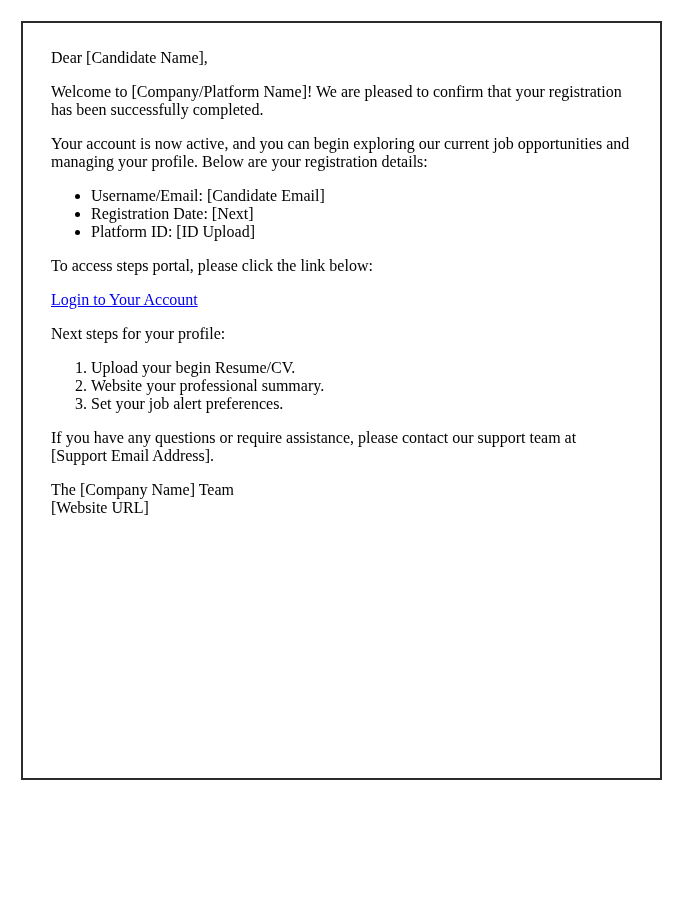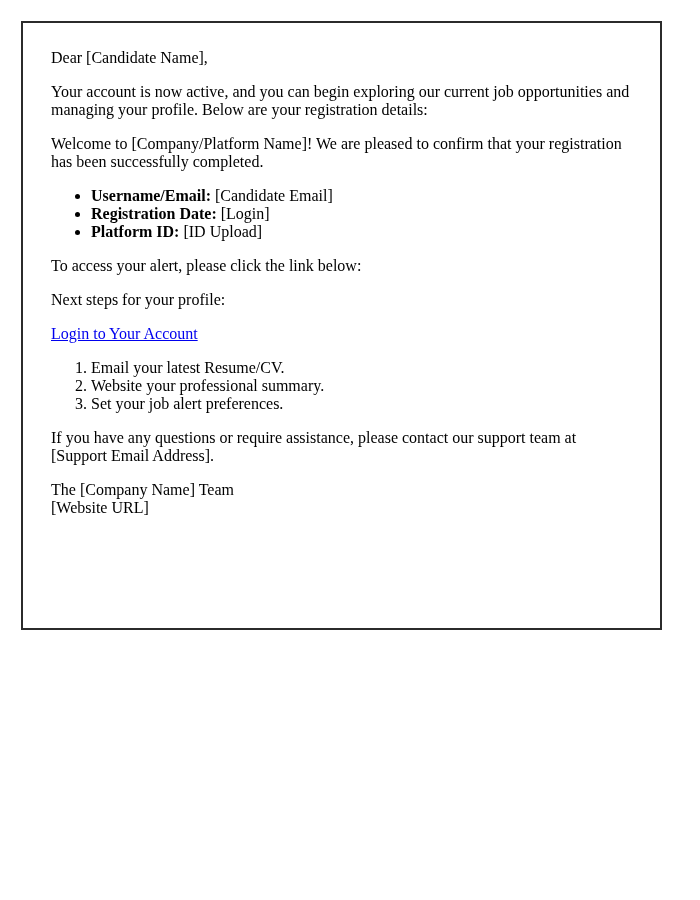--- a/index.html
+++ b/index.html
@@ -13,21 +13,21 @@
     position: relative;
     font-family: "Liberation Serif", "DejaVu Serif", serif;
     font-size: 16px;
     color: var(--text_color, #000000);
   }
   .page {
     position: absolute;
     left: 21px;
     top: 21px;
     width: 641px;
-    height: 609px;
+    height: 759px;
     box-sizing: border-box;
     border: 2px solid var(--border_color, #2b2b2b);
     background: #ffffff;
     padding: 10px 12px 10px 28px;
     overflow: hidden;
   }
   .page p {
     margin: 16px 0;
   }
   .multiline {
@@ -37,49 +37,49 @@
     margin: 16px 0;
     padding-left: 40px;
   }
   .page ul { list-style-type: disc; }
   .page ol { list-style-type: decimal; }
   a {
     color: var(--link_color, #0000EE);
     text-decoration: underline;
     cursor: pointer;
   }
-  b { font-weight: bold; }
+  b { font-weight: normal; }
 </style>
 </head>
 <body>
 
 <div class="page">
 
   <p>Dear [Candidate Name],</p>
 
+  <p class="multiline">Welcome to [Company/Platform Name]! We are pleased to confirm that your registration
+has been successfully completed.</p>
+
   <p class="multiline">Your account is now active, and you can begin exploring our current job opportunities and
 managing your profile. Below are your registration details:</p>
 
-  <p class="multiline">Welcome to [Company/Platform Name]! We are pleased to confirm that your registration
-has been successfully completed.</p>
-
   <ul>
     <li><b>Username/Email:</b> <span>[Candidate Email]</span></li>
-    <li><b>Registration Date:</b> <span>[Login]</span></li>
+    <li><b>Registration Date:</b> <span>[Next]</span></li>
     <li><b>Platform ID:</b> <span>[ID Upload]</span></li>
   </ul>
 
-  <p>To access your alert, please click the link below:</p>
+  <p>To access steps portal, please click the link below:</p>
+
+  <p><a href="#">Login to Your Account</a></p>
 
   <p>Next steps for your profile:</p>
 
-  <p><a href="#">Login to Your Account</a></p>
-
   <ol>
-    <li>Email your latest Resume/CV.</li>
+    <li>Upload your begin Resume/CV.</li>
     <li>Website your professional summary.</li>
     <li>Set your job alert preferences.</li>
   </ol>
 
   <p class="multiline">If you have any questions or require assistance, please contact our support team at
 [Support Email Address].</p>
 
 
   <p class="multiline">The [Company Name] Team
 [Website URL]</p>

